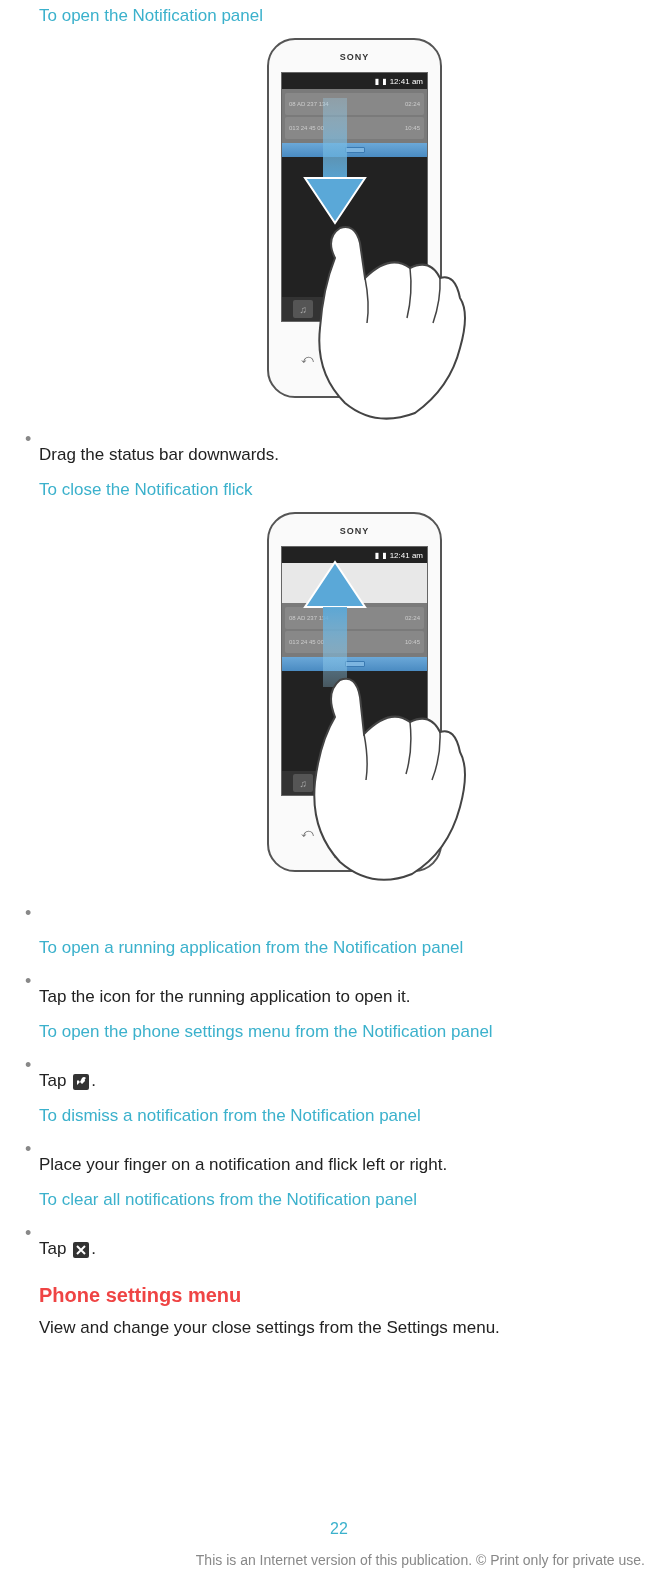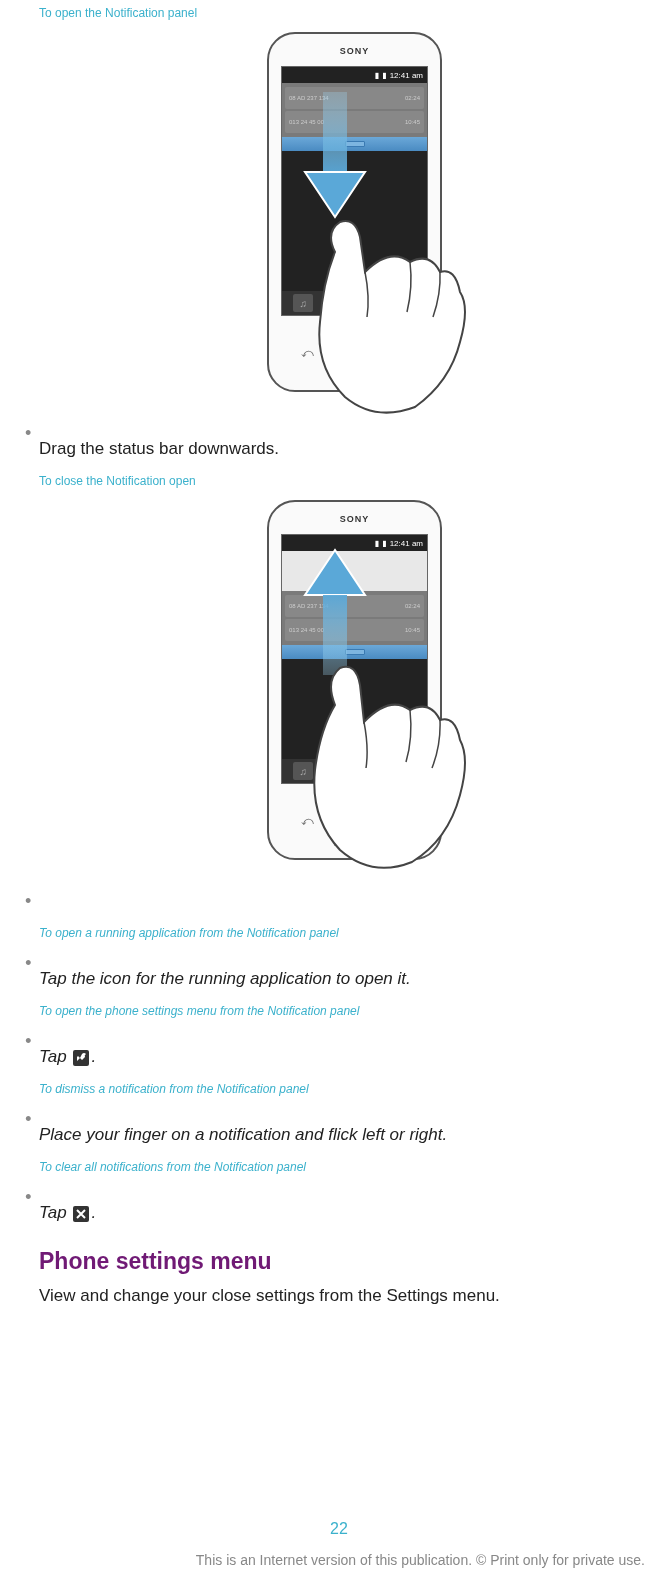--- a/index.html
+++ b/index.html
@@ -7,32 +7,32 @@
       width: 670px;
       height: 1590px;
       font-family: Arial, Helvetica, sans-serif;
       background: #fff;
       color: #333;
       position: relative;
       padding: 0 25px;
     }
     .heading-blue {
       color: #3bb1cc;
-      font-size: 12px;
+      font-size: 17px;
       font-weight: normal;
       margin-left: 14px;
       margin-bottom: 12px;
     }
     .heading-blue.first { margin-top: 6px; }
     .bullet-row {
       display: flex;
       align-items: flex-start;
       margin-bottom: 14px;
     }
-    .bulleted-section { margin-bottom: 6px; font-style: italic; }
+    .bulleted-section { margin-bottom: 6px; }
     .bullet-dot {
       color: #888;
       font-size: 18px;
       line-height: 22px;
       width: 14px;
       flex-shrink: 0;
     }
     .bullet-text {
       font-size: 17px;
       color: #222;
@@ -166,23 +166,23 @@
       position: absolute;
       left: 50%;
       transform: translateX(-50%);
       pointer-events: none;
     }
     .hand-overlay {
       position: absolute;
       pointer-events: none;
     }
     .h2-section {
-      font-size: 23px;
+      font-size: 20px;
       font-weight: bold;
-      color: #701a75;
+      color: #ef4444;
       margin: 24px 0 10px 14px;
     }
     .body-para {
       font-size: 17px;
       color: #222;
       margin-left: 14px;
       line-height: 22px;
     }
     .page-number {
       position: absolute;
@@ -265,21 +265,21 @@
       <path d="M 145 60 Q 146 82 138 105" fill="none" stroke="#444" stroke-width="1.5"></path>
     </svg>
   </div>
 </div>
 
 <div class="bullet-row">
   <span class="bullet-dot">•</span>
   <span class="bullet-text">Drag the status bar downwards.</span>
 </div>
 
-<div class="heading-blue">To close the Notification open</div>
+<div class="heading-blue">To close the Notification flick</div>
 
 <div class="phone-illustration">
   <div class="phone-frame">
     <div class="phone-body">
       <div class="phone-brand">SONY</div>
       <div class="phone-screen">
         <div class="screen-content">
           <div class="status-bar">
             <span>▮</span>
             <span>▮</span>

